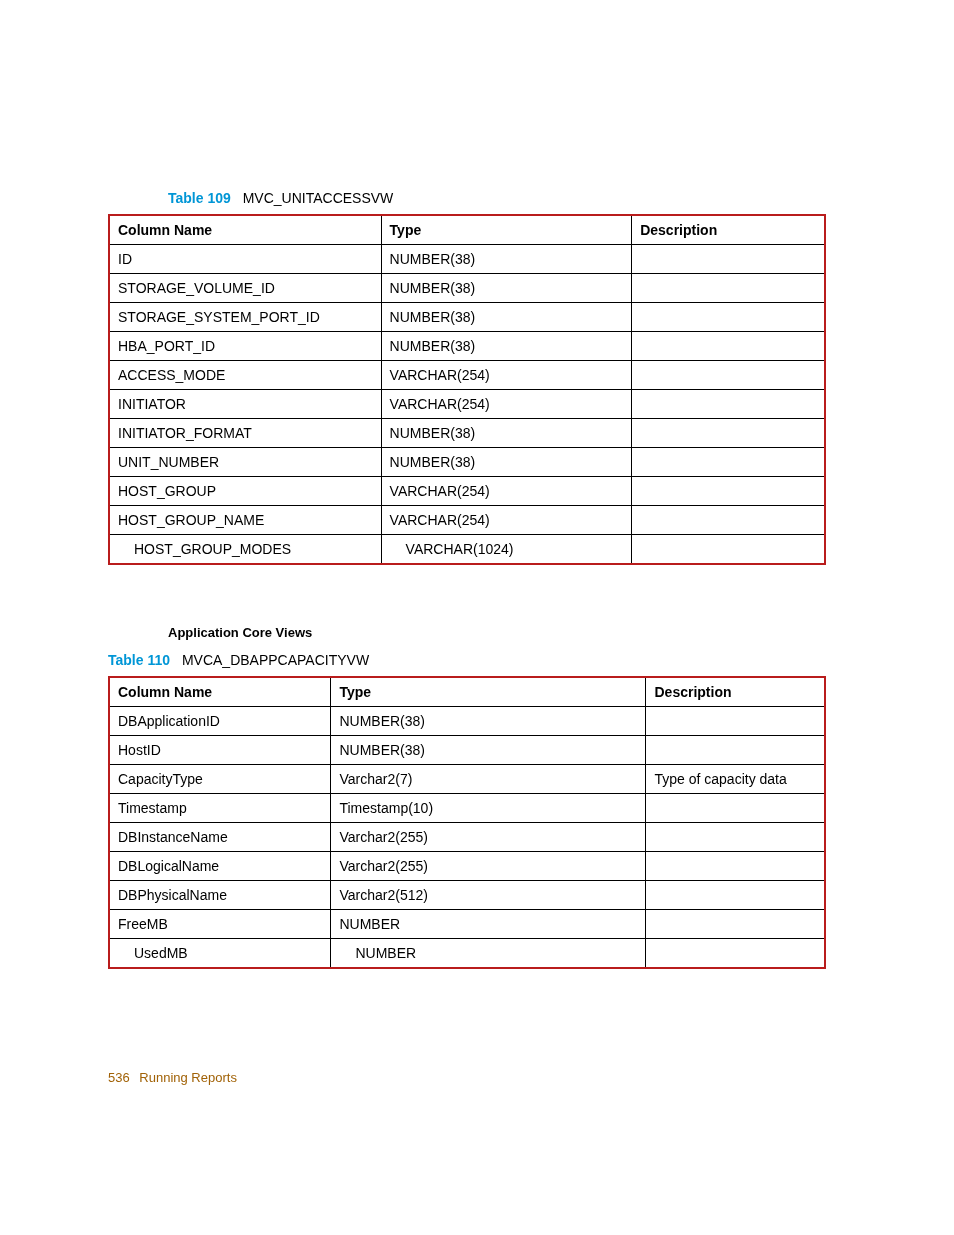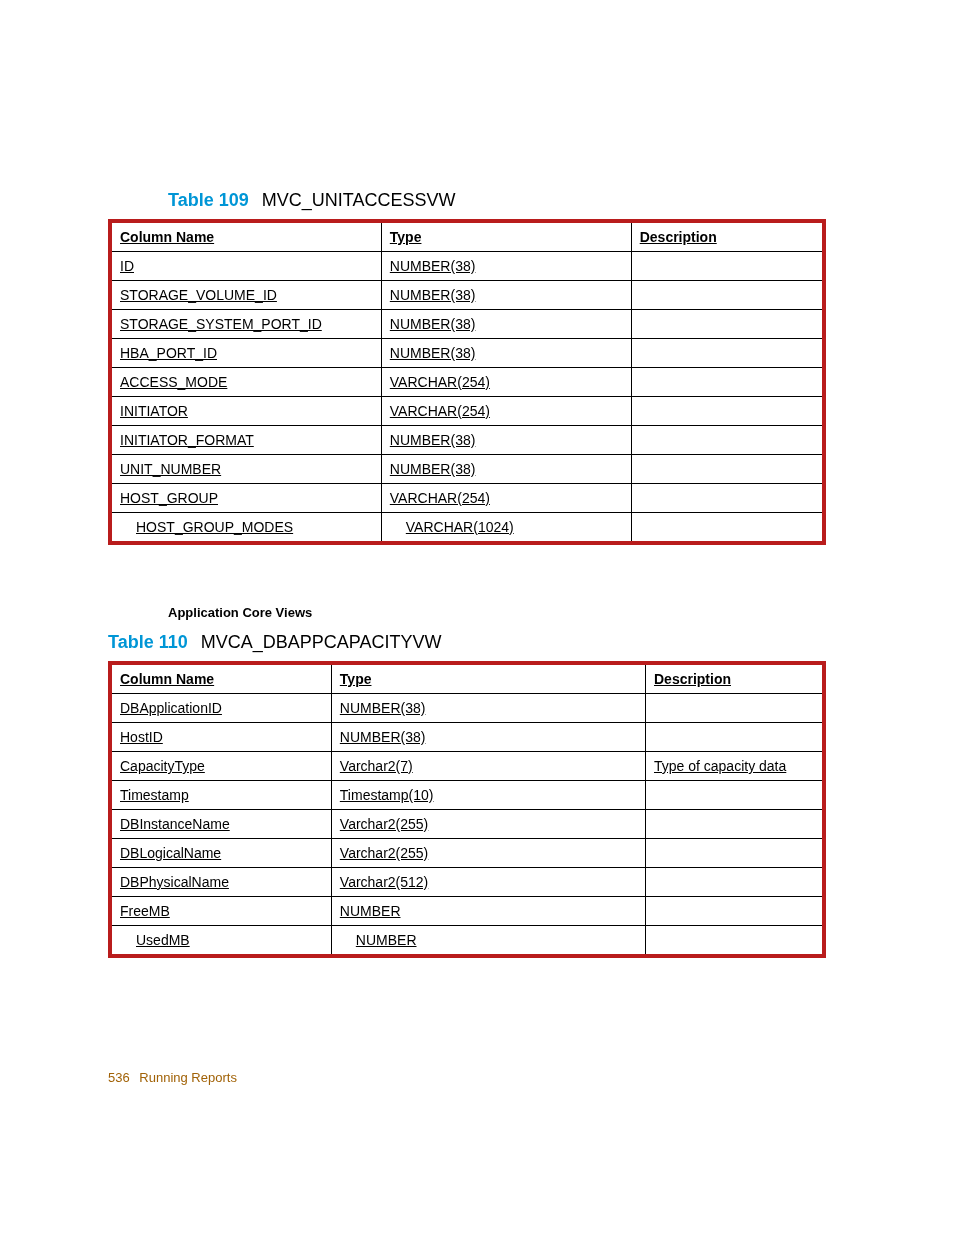--- a/index.html
+++ b/index.html
@@ -9,21 +9,21 @@
       background: #fff;
       font-family: Arial, Helvetica, sans-serif;
       width: 954px;
       height: 1235px;
       position: relative;
     }
     .content {
       padding: 190px 128px 0 108px;
     }
     .table-caption {
-      font-size: 18px;
+      font-size: 14px;
       margin-bottom: 8px;
       padding-left: 60px;
     }
     .table-caption .label {
       color: #0096D6;
       font-weight: bold;
     }
     .table-caption .name {
       color: #000;
       margin-left: 8px;
@@ -32,23 +32,22 @@
       font-size: 13px;
       font-weight: bold;
       color: #000;
       margin-top: 60px;
       margin-bottom: 12px;
       padding-left: 60px;
     }
     table {
       border-collapse: collapse;
       width: 100%;
-      border: 4px solid #b91c1c;
+      border: 2px solid #b91c1c;
       margin-bottom: 10px;
-      text-decoration: underline;
     }
     th, td {
       text-align: left;
       font-size: 14px;
       padding: 6px 8px;
       border-right: 1px solid #000;
       border-bottom: 1px solid #000;
       vertical-align: top;
       color: #000;
     }
@@ -135,20 +134,25 @@
         <td>UNIT_NUMBER</td>
         <td>NUMBER(38)</td>
         <td></td>
       </tr>
         <tr>
         <td>HOST_GROUP</td>
         <td>VARCHAR(254)</td>
         <td></td>
       </tr>
         <tr>
+        <td>HOST_GROUP_NAME</td>
+        <td>VARCHAR(254)</td>
+        <td></td>
+      </tr>
+        <tr>
         <td>HOST_GROUP_MODES</td>
         <td>VARCHAR(1024)</td>
         <td></td>
       </tr>
       </tbody>
   </table>
 
   <div class="section-heading">Application Core Views</div>
 
   <div class="table-caption" style="padding-left:0;">

